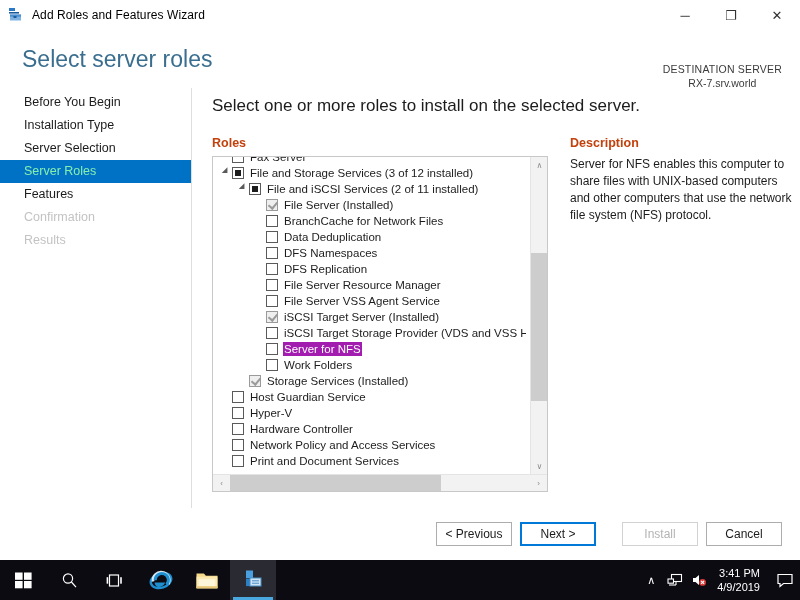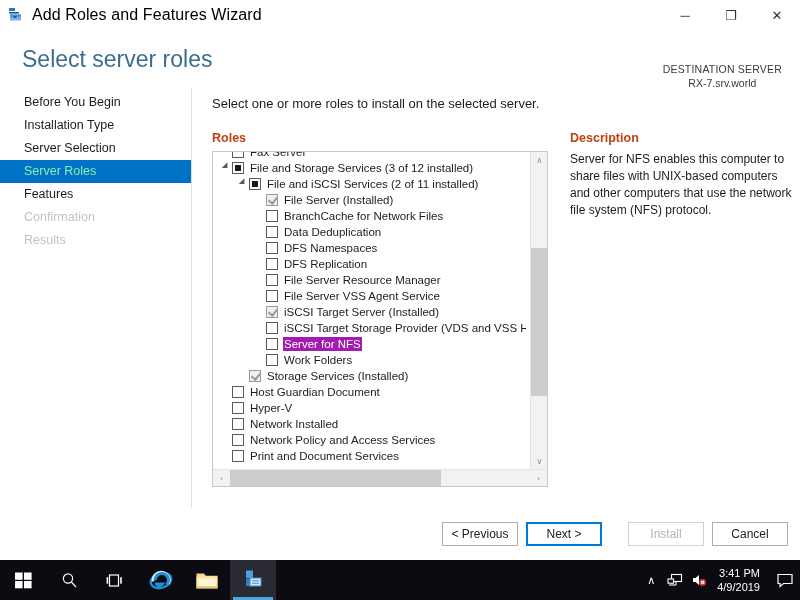--- a/index.html
+++ b/index.html
@@ -23,21 +23,21 @@
     height: 30px;
     background: #ffffff;
     display: flex; align-items: center;
   }
   #titlebar-icon {
     width: 16px; height: 16px;
     margin-left: 8px; margin-right: 8px;
     position: relative; flex: none;
   }
   #titlebar-title {
-    font-size: 16px; color: #000000;
+    font-size: 12px; color: #000000;
     letter-spacing: .1px;
   }
   #window-controls {
     position: absolute; right: 0; top: 0;
     display: flex; height: 30px;
   }
   .wc {
     width: 46px; height: 30px;
     display: flex; align-items: center; justify-content: center;
     color: #333; font-size: 13px; line-height: 1;
@@ -85,21 +85,21 @@
   .nav-item.active { background: #0072c6; color: #86efac; }
   .nav-item.disabled { color: #c3c3c3; }
 
   
   #content {
     flex: 1;
     padding: 8px 0 0 20px;
     position: relative;
   }
   #instruction {
-    font-size: 13px; color: #1c1c1c;
+    font-size: 17px; color: #1c1c1c;
     margin-bottom: 20px;
   }
   #cols { display: flex; }
   #roles-col { width: 340px; flex: none; }
   #desc-col { width: 222px; flex: none; margin-left: 18px; }
   .col-heading {
     font-size: 12.5px; font-weight: bold; color: #c2410c;
     margin-bottom: 6px;
   }
 
@@ -207,21 +207,21 @@
     font-size: 12px; color: #1c1c1c;
     line-height: 1.42;
   }
 
   
   #footer {
     position: absolute; left: 0; bottom: 0;
     width: 800px; height: 52px;
     background: #ffffff;
     display: flex; align-items: center; justify-content: flex-end;
-    padding-right: 12px;
+    padding-right: 18px;
   }
   .btn {
     height: 24px; min-width: 76px;
     margin-left: 8px;
     border: 1px solid #adadad;
     background: #ffffff;
     font-family: "Liberation Sans", sans-serif;
     font-size: 12px; color: #1c1c1c;
     display: flex; align-items: center; justify-content: center;
   }
@@ -415,33 +415,33 @@
                   <div class="role-row">
                     <div style="width: 23px; flex: 0 0 auto;"></div>
                     <div class="twisty"></div>
                     <div class="cb installed"></div>
                     <span class="role-label">Storage Services (Installed)</span>
                   </div>
                   <div class="role-row">
                     <div style="width: 6px; flex: 0 0 auto;"></div>
                     <div class="twisty"></div>
                     <div class="cb"></div>
-                    <span class="role-label">Host Guardian Document</span>
+                    <span class="role-label">Host Guardian Service</span>
                   </div>
                   <div class="role-row">
                     <div style="width: 6px; flex: 0 0 auto;"></div>
                     <div class="twisty"></div>
                     <div class="cb"></div>
                     <span class="role-label">Hyper-V</span>
                   </div>
                   <div class="role-row">
                     <div style="width: 6px; flex: 0 0 auto;"></div>
                     <div class="twisty"></div>
                     <div class="cb"></div>
-                    <span class="role-label">Network Installed</span>
+                    <span class="role-label">Hardware Controller</span>
                   </div>
                   <div class="role-row">
                     <div style="width: 6px; flex: 0 0 auto;"></div>
                     <div class="twisty"></div>
                     <div class="cb"></div>
                     <span class="role-label">Network Policy and Access Services</span>
                   </div>
                   <div class="role-row">
                     <div style="width: 6px; flex: 0 0 auto;"></div>
                     <div class="twisty"></div>

